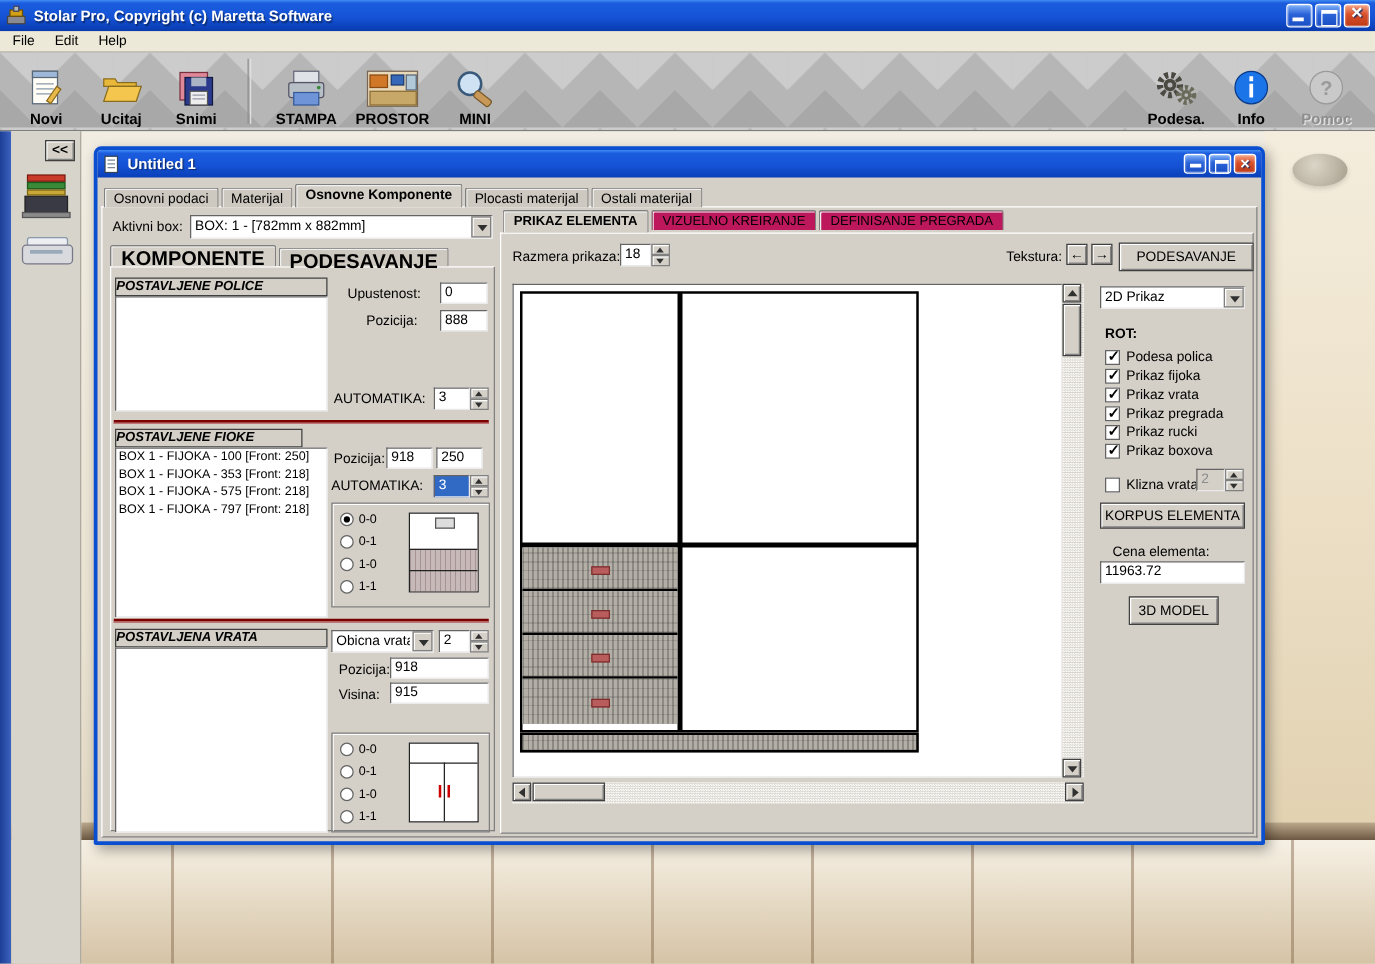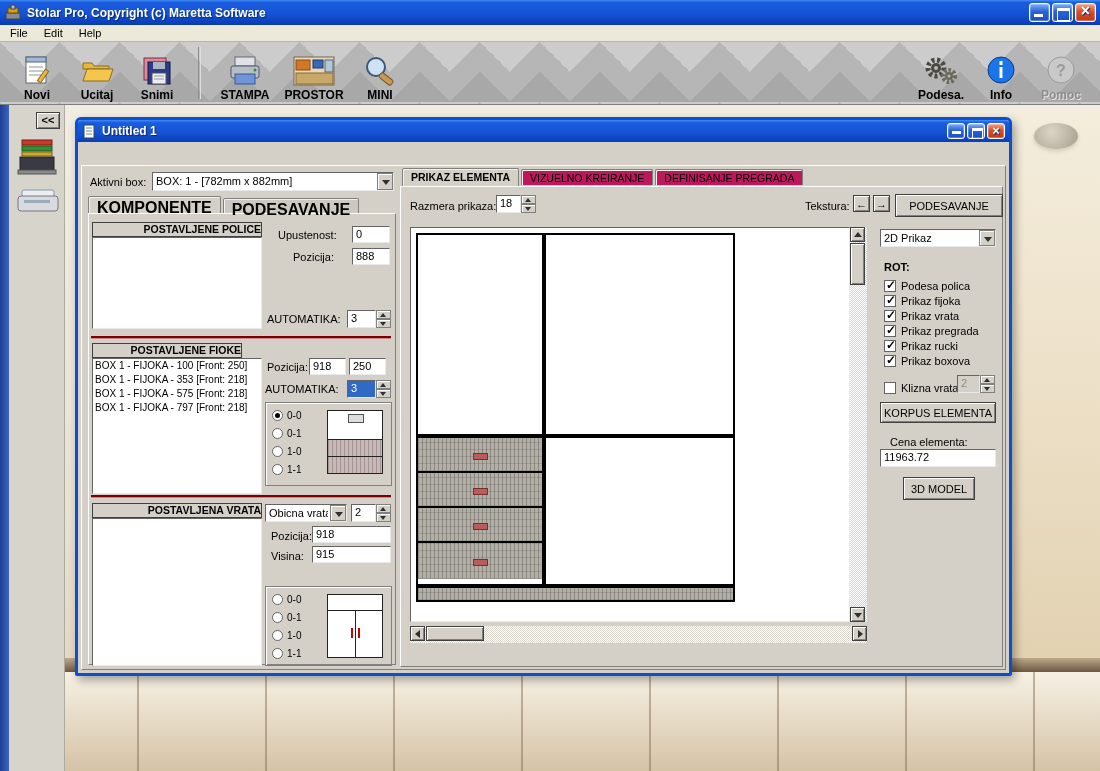--- a/index.html
+++ b/index.html
@@ -107,42 +107,42 @@
 
   
   .lpane { position:absolute; left:2px; top:2px; width:314px; bottom:2px; }
   .subtabs { position:absolute; left:4px; top:28px; height:17px; display:flex; align-items:flex-end; z-index:2; }
   .stab { padding:2px 8px 1px; border:1px solid #808080; border-bottom:none; background:#cdc9c0; height:15px;
     margin-right:2px; border-radius:2px 2px 0 0; box-shadow:inset 1px 1px 0 #f0f0f0; font-size:16px; font-weight:bold; }
   .stab.active { height:17px; background:#d4d0c8; }
   .linner { position:absolute; left:4px; top:45px; right:2px; bottom:2px; border:1px solid; border-color:#fff #808080 #808080 #fff; }
 
   .group-title { position:absolute; height:15px; border:1px solid #404040; background:#d4d0c8;
-    font-weight:bold; text-align:right; font-size:10.5px; line-height:13px; }
+    font-weight:bold; text-align:left; font-size:10.5px; line-height:13px;font-style:italic; }
   .listbox { position:absolute; background:#fff; border:1px solid; border-color:#646464 #e9e9e9 #e9e9e9 #646464; overflow:hidden; }
   .lbitem { font-size:10px; line-height:12px; padding:1px 2px; white-space:nowrap; }
   .redline { position:absolute; left:2px; right:4px; height:3px; background:#7b0000; border-bottom:1px solid #c88; }
 
   .rgroup { position:absolute; border:1px solid #808080; box-shadow:inset 1px 1px 0 #fff; }
   .rcol { position:absolute; left:6px; top:6px; display:flex; flex-direction:column; gap:5px; }
   .rrow { display:flex; align-items:center; gap:4px; height:13px; font-size:10px; }
 
   .mini { position:absolute; right:8px; top:7px; width:56px; height:64px; border:1px solid #222; background:#fff; }
   .mini-f::before { content:""; position:absolute; left:20px; top:3px; width:14px; height:7px; background:#ddd; border:1px solid #555; }
   .mf-drawers { position:absolute; left:0; right:0; bottom:0; height:34px; border-top:1px solid #222;
     background-color:#c7b9b7;
     background-image:repeating-linear-gradient(90deg, rgba(60,40,40,.25) 0 1px, transparent 1px 4px); }
   .mf-drawers::after { content:""; position:absolute; left:0; right:0; top:16px; height:1px; background:#222; }
   .mini-v::before { content:""; position:absolute; left:0; right:0; top:15px; height:1px; background:#222; }
   .mini-v::after { content:""; position:absolute; left:27px; top:15px; bottom:0; width:1px; background:#222; }
   .mv-h1, .mv-h2 { position:absolute; width:2px; height:10px; background:#c00; top:33px; }
   .mv-h1 { left:23px; } .mv-h2 { left:30px; }
 
   
-  .rtabs { position:absolute; left:320px; top:2px; height:18px; display:flex; align-items:center; z-index:2; }
+  .rtabs { position:absolute; left:320px; top:2px; height:18px; display:flex; align-items:flex-start; z-index:2; }
   .rtab { padding:2px 8px 1px; border:1px solid #808080; border-bottom:none; background:#be185d; height:16px;
     margin-right:2px; border-radius:2px 2px 0 0; box-shadow:inset 1px 1px 0 #f0f0f0; font-size:10.5px; }
   .rtab.active { height:18px; background:#d4d0c8; font-weight:bold; }
   .rcontent { position:absolute; left:318px; top:20px; right:2px; bottom:2px; border:1px solid; border-color:#fff #808080 #808080 #fff; }
 
   .canvas { position:absolute; left:9px; top:40px; width:440px; height:395px; background:#fff;
     border:1px solid; border-color:#646464 #e9e9e9 #e9e9e9 #646464; overflow:hidden; }
   .cab { position:absolute; border:2px solid #000; background:#fff; }
   .tex { background-color:#b3afa7;
     background-image:repeating-linear-gradient(90deg, rgba(40,40,40,.28) 0 1px, transparent 1px 4px),
@@ -316,20 +316,27 @@
         <line x1="4" y1="10" x2="10" y2="10" stroke="#789"></line>
       </svg>
       <span>Untitled 1</span>
       <div class="wbtns">
         <div class="wb wb-min"></div>
         <div class="wb wb-max"></div>
         <div class="wb wb-close"></div>
       </div>
     </div>
 
+    <div class="mtabs">
+      <div class="mtab">Osnovni podaci</div>
+      <div class="mtab">Materijal</div>
+      <div class="mtab active">Osnovne Komponente</div>
+      <div class="mtab">Plocasti materijal</div>
+      <div class="mtab">Ostali materijal</div>
+    </div>
 
     <div class="content">
 
       <div class="lpane">
         <span class="fl" style="left:6px;top:8px">Aktivni box:</span>
         <div class="dd" style="left:68px;top:4px;width:242px;height:19px">
           <span class="ddv">BOX: 1 - [782mm  x  882mm]</span>
           <span class="ddb"></span>
         </div>
 

